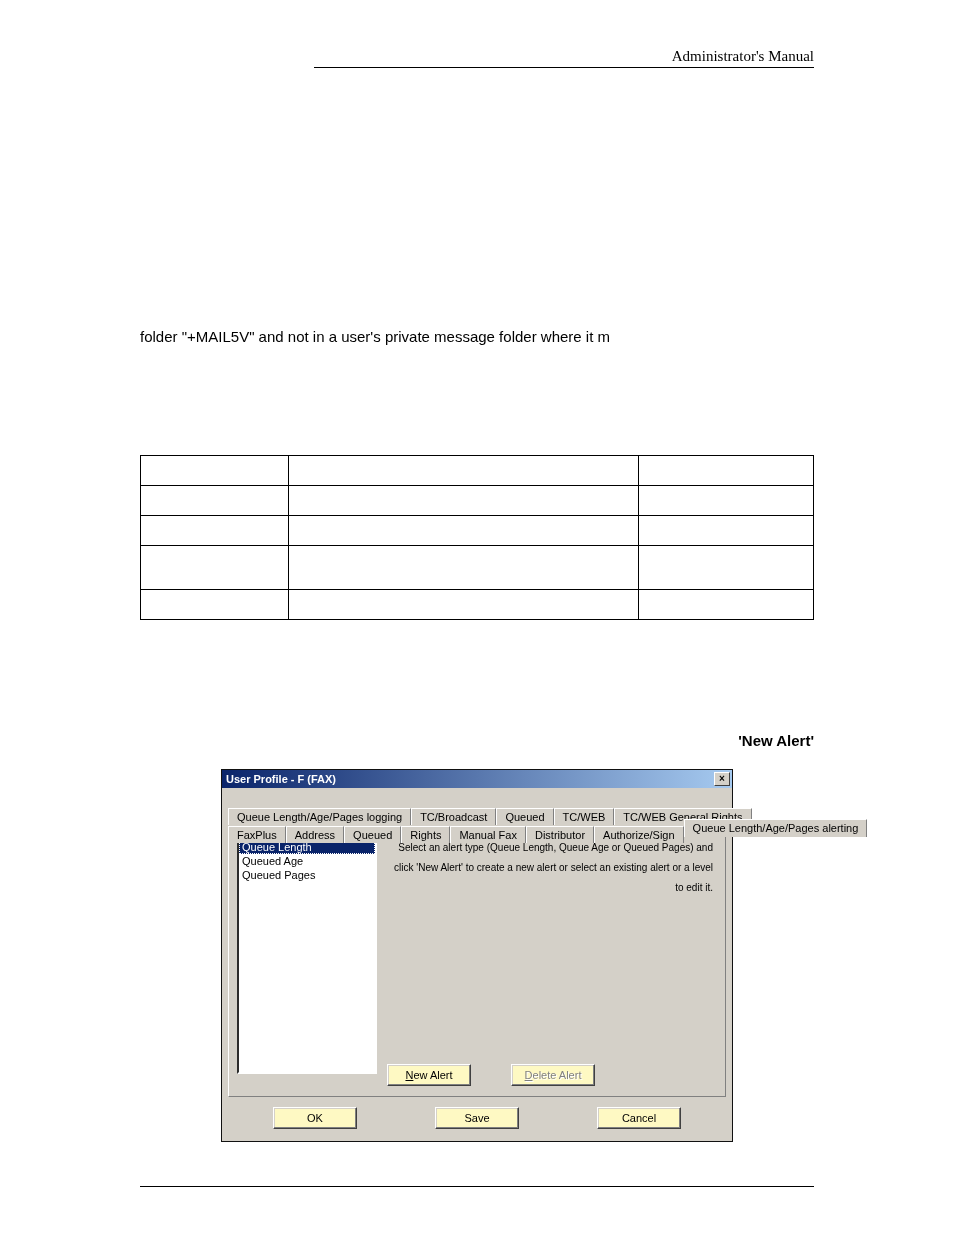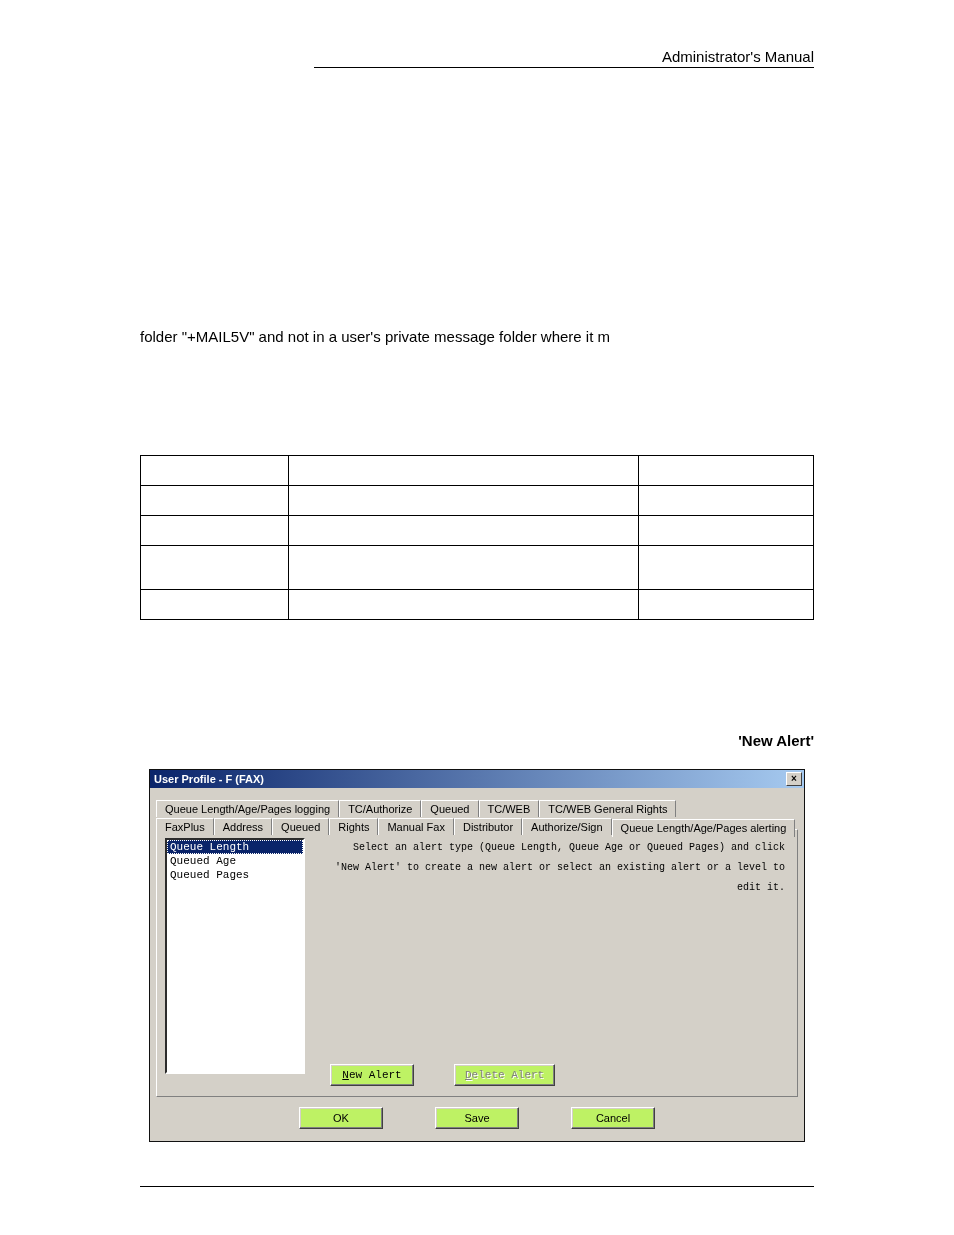--- a/index.html
+++ b/index.html
@@ -17,20 +17,21 @@
   }
   .header-rule {
     border-bottom: 1px solid #000;
     display: flex;
     justify-content: flex-end;
     font-size: 15px;
     padding-bottom: 2px;
     margin-top: 8px;
     margin-left: auto;
     width: 500px;
+    font-family: Liberation Serif, serif;
   }
   .footer-rule {
     position: absolute;
     bottom: 48px;
     left: 140px;
     right: 140px;
     border-top: 1px solid #000;
   }
   .body-text {
     font-size: 15px;
@@ -56,21 +57,21 @@
   .caption {
     text-align: right;
     font-weight: bold;
     font-size: 15px;
     margin-top: 112px;
     margin-bottom: 20px;
   }
 
   
   .dialog {
-    width: 656px;
+    width: 512px;
     margin: 4px auto;
     border: 1px solid #111;
     font-family: Tahoma, "MS Sans Serif", Arial, sans-serif;
     font-size: 11px;
     background: #D4D0C8;
   }
   .titlebar {
     height: 18px;
     background: linear-gradient(to right, #0A246A 0%, #A6CAF0 100%);
     color: #fff;
@@ -100,38 +101,37 @@
   }
   .tab {
     background: #D4D0C8;
     border: 1px solid #fff;
     border-bottom: none;
     border-right-color: #808080;
     padding: 2px 8px;
     font-size: 11px;
     white-space: nowrap;
     position: relative;
-    top: 6px;
+    top: 14px;
     cursor: default;
   }
   .tab.front {
     z-index: 2;
     top: 8px;
     padding-bottom: 3px;
   }
   .tab-panel {
     border: 1px solid #fff;
     border-right-color: #808080;
     border-bottom-color: #808080;
     background: #D4D0C8;
     min-height: 268px;
     padding: 8px;
     display: flex;
-    gap: 25px;
-    font-family: Liberation Mono, monospace;
+    gap: 10px;
   }
   .listbox {
     width: 140px;
     height: 236px;
     background: #fff;
     border: 2px inset #fff;
     border-top-color: #808080;
     border-left-color: #808080;
     padding: 0;
     overflow: hidden;
@@ -161,38 +161,38 @@
     text-align: right;
   }
   .panel-buttons {
     display: flex;
     gap: 40px;
     margin-bottom: 2px;
   }
   .winbtn {
     min-width: 84px;
     height: 22px;
-    background: #bef264;
+    background: #fef9c3;
     border: 1px solid #fff;
     border-right-color: #404040;
     border-bottom-color: #404040;
     box-shadow: inset -1px -1px 0 #808080, inset 1px 1px 0 #D4D0C8;
     font-size: 11px;
     display: inline-flex;
     align-items: center;
     justify-content: center;
     padding: 0 10px;
     cursor: default;
   }
   .winbtn.disabled { color: #808080; text-shadow: 1px 1px 0 #fff; }
   .winbtn .ul { text-decoration: underline; }
   .dialog-footer {
     display: flex;
     justify-content: center;
-    gap: 52px;
+    gap: 78px;
     padding: 10px 0 12px;
   }
 </style>
 </head>
 <body>
 
 <div class="page">
 
   <div class="header-rule">
     <span>Administrator's Manual</span>
@@ -236,21 +236,21 @@
 
     <div class="titlebar">
       <span>User Profile - F (FAX)</span>
       <span class="close">×</span>
     </div>
 
     <div class="tabs-area">
 
       <div class="tab-row">
         <div class="tab">Queue Length/Age/Pages logging</div>
-        <div class="tab">TC/Authorize</div>
+        <div class="tab">TC/Broadcast</div>
         <div class="tab">Queued</div>
         <div class="tab">TC/WEB</div>
         <div class="tab">TC/WEB General Rights</div>
       </div>
       <div class="tab-row">
         <div class="tab">FaxPlus</div>
         <div class="tab">Address</div>
         <div class="tab">Queued</div>
         <div class="tab">Rights</div>
         <div class="tab">Manual Fax</div>

